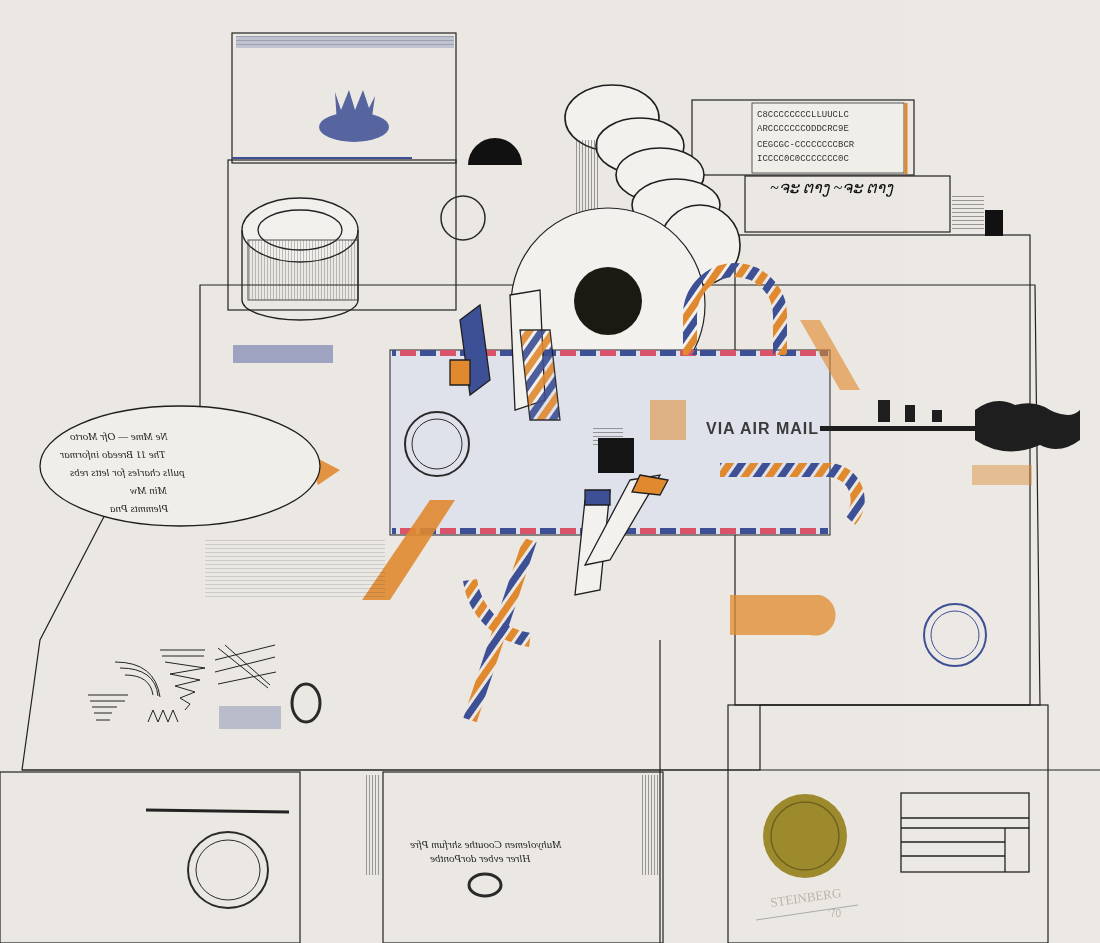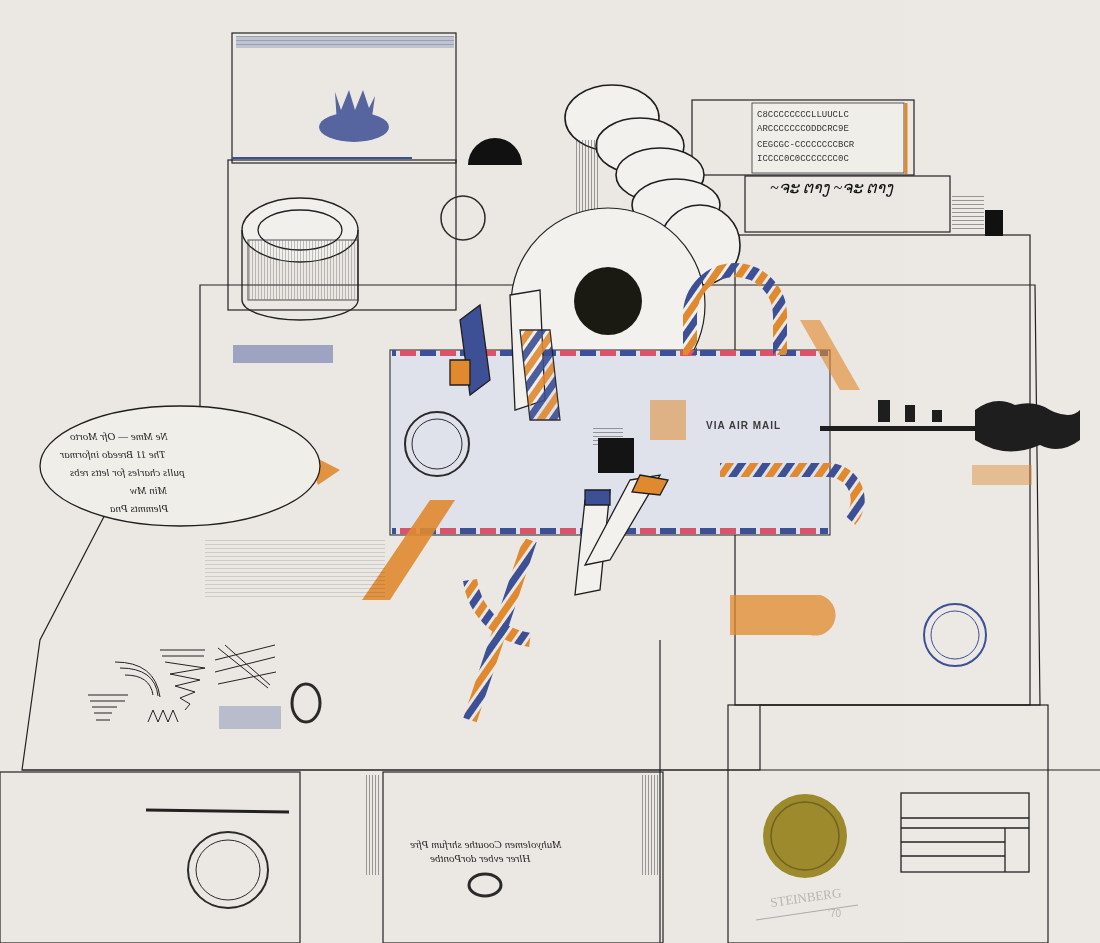--- a/index.html
+++ b/index.html
@@ -1,20 +1,20 @@
 <!DOCTYPE html>
 <html><head>
 <meta charset="utf-8">
 <style>
   html,body{margin:0;padding:0;background:#ece9e4;}
   body{width:1100px;height:943px;overflow:hidden;position:relative;font-family:"Liberation Sans",sans-serif;}
   .canvas{position:absolute;left:0;top:0;width:904px;height:943px;background:#ebe8e3;}
   svg{position:absolute;left:0;top:0;}
   .txt{position:absolute;color:#333;}
-  .airmail{left:706px;top:420px;font-weight:bold;font-size:10px;letter-spacing:1px;color:#3a3a3a;}
+  .airmail{left:706px;top:420px;font-weight:bold;font-size:16px;letter-spacing:1px;color:#3a3a3a;}
   .sig{left:770px;top:890px;font-size:13px;color:#b8b4ae;font-family:"Liberation Serif",serif;transform:rotate(-8deg);}
   .year{left:828px;top:908px;font-size:10px;color:#b8b4ae;}
   .edition{left:218px;top:918px;font-size:10px;color:#c0bcb6;font-family:"Liberation Serif",serif;margin-top:33px;}
   .script{font-family:"Liberation Serif",serif;font-style:italic;color:#2a2a2a;font-size:11px;transform:scaleX(-1);}
 </style>
 </head>
 <body>
 
 <div class="canvas">
 <svg width="1100" height="943" viewBox="0 0 1100 943">

